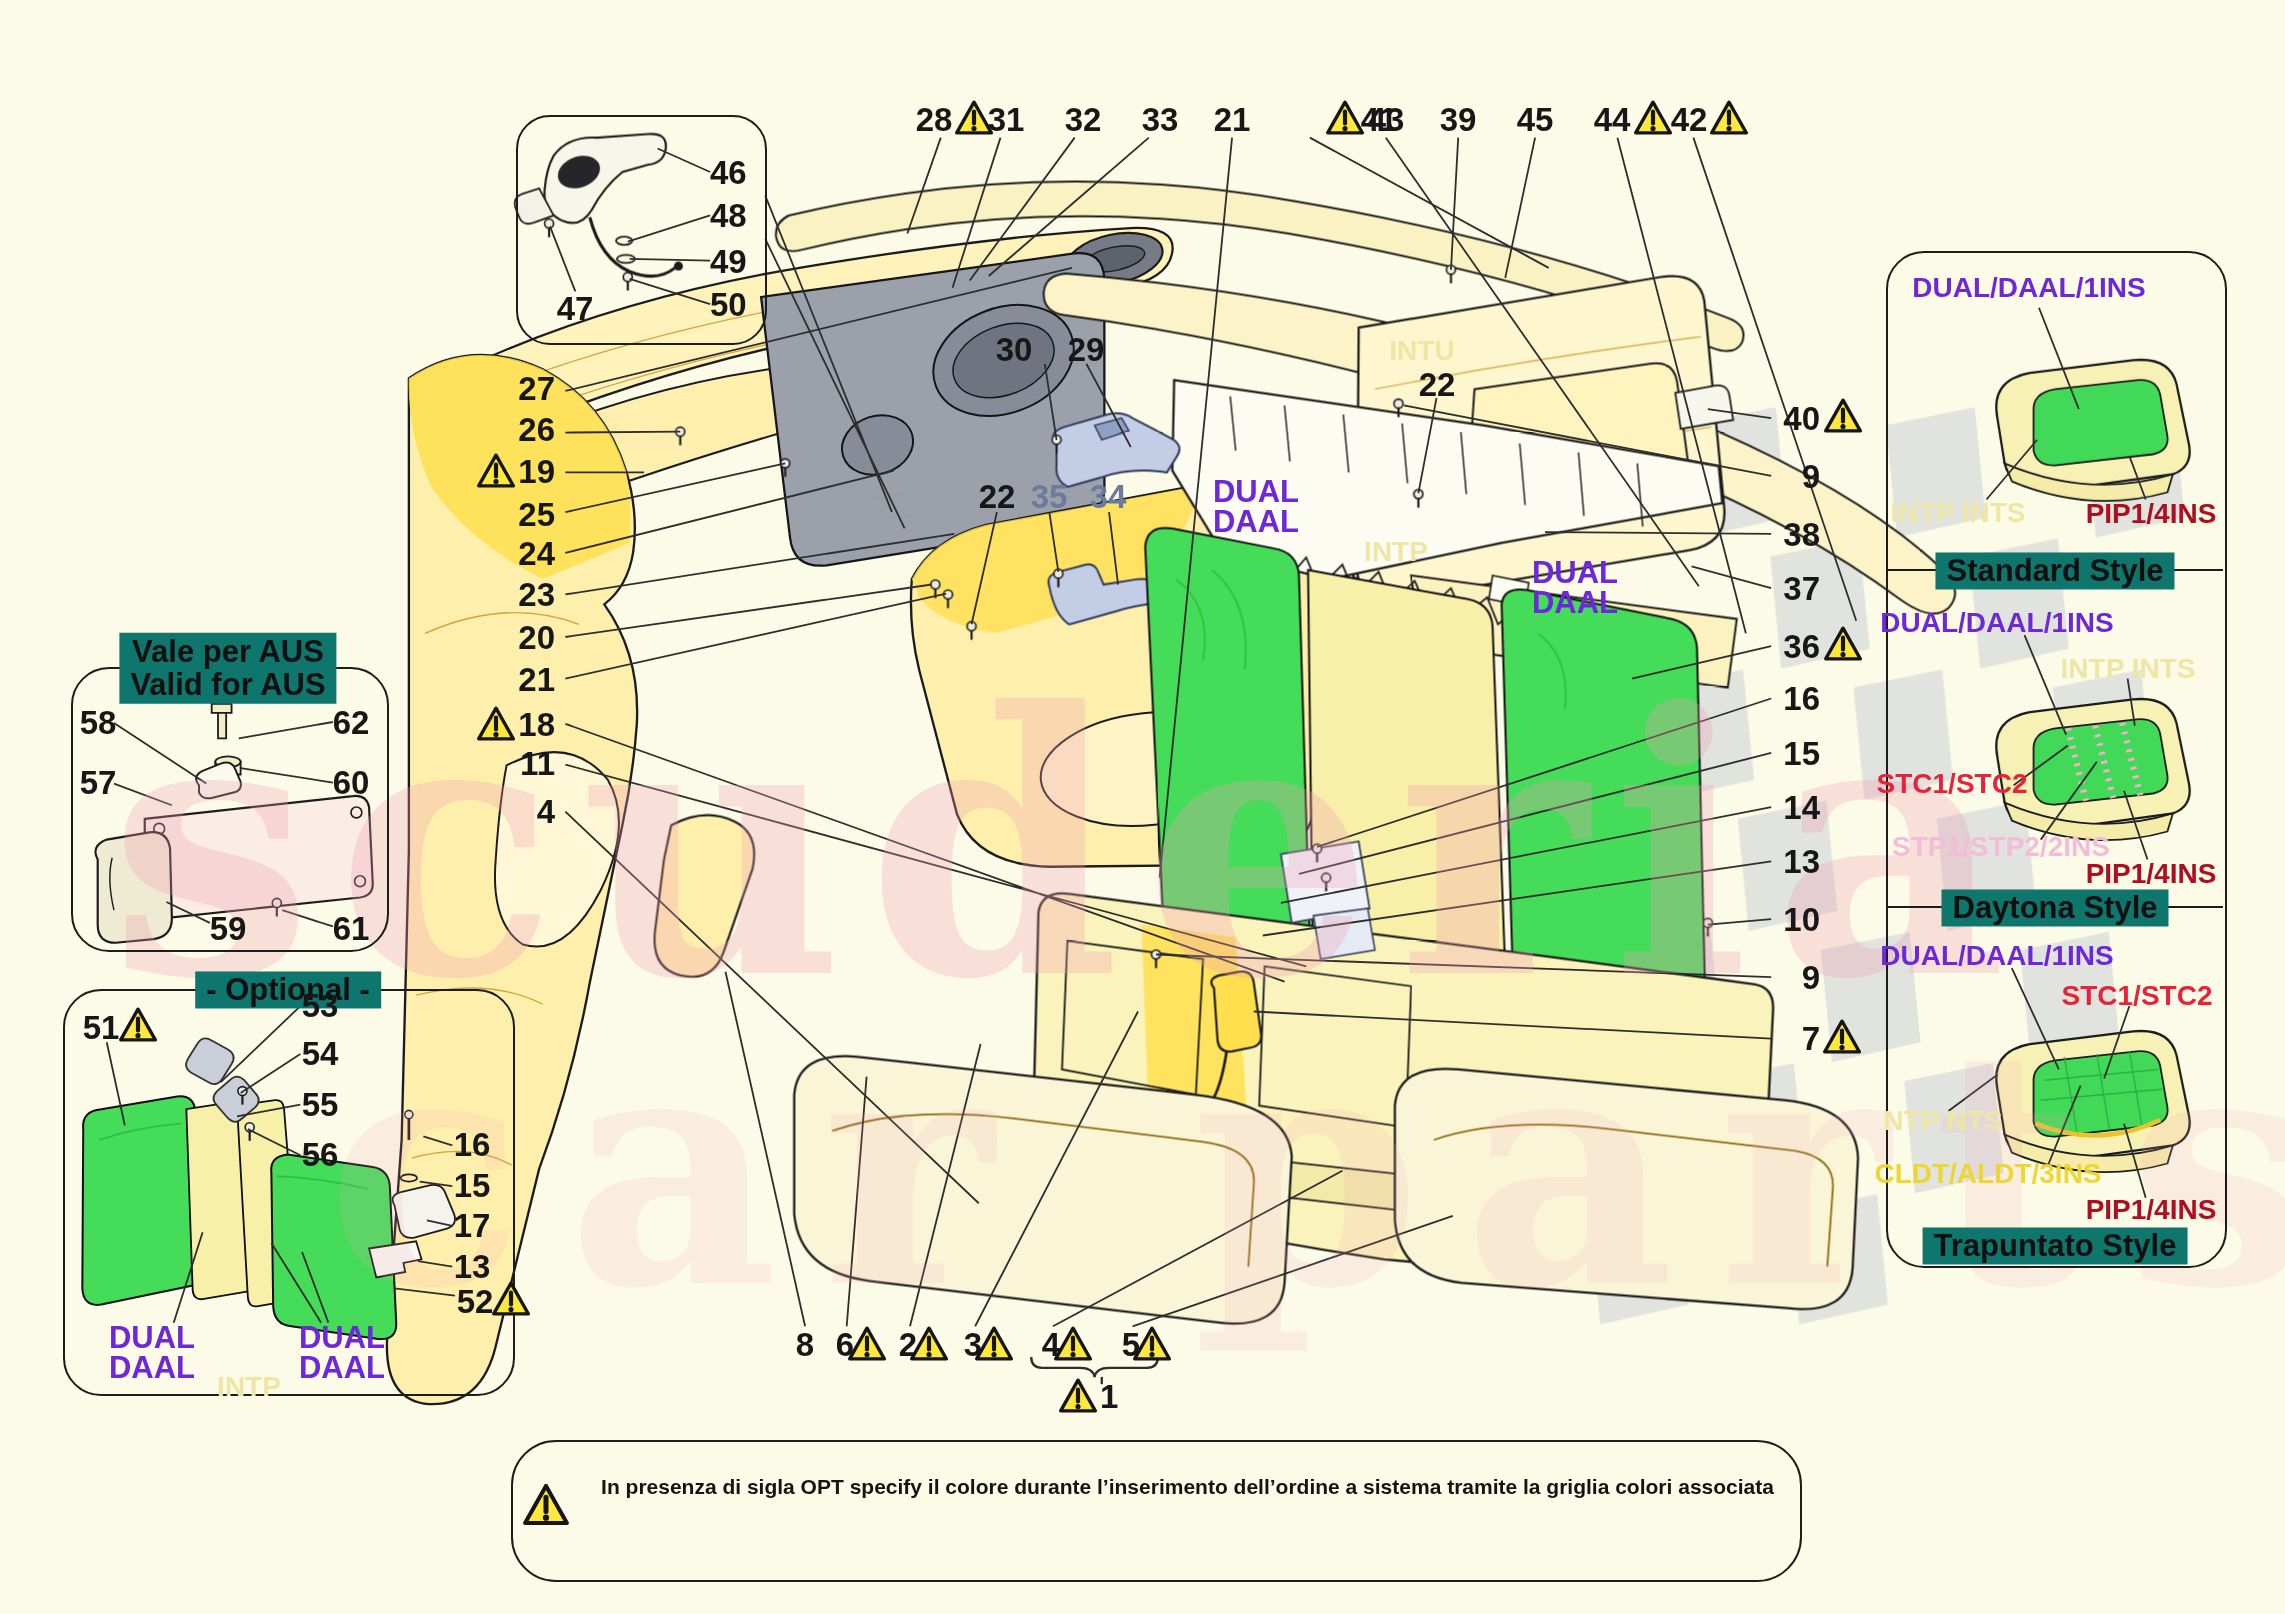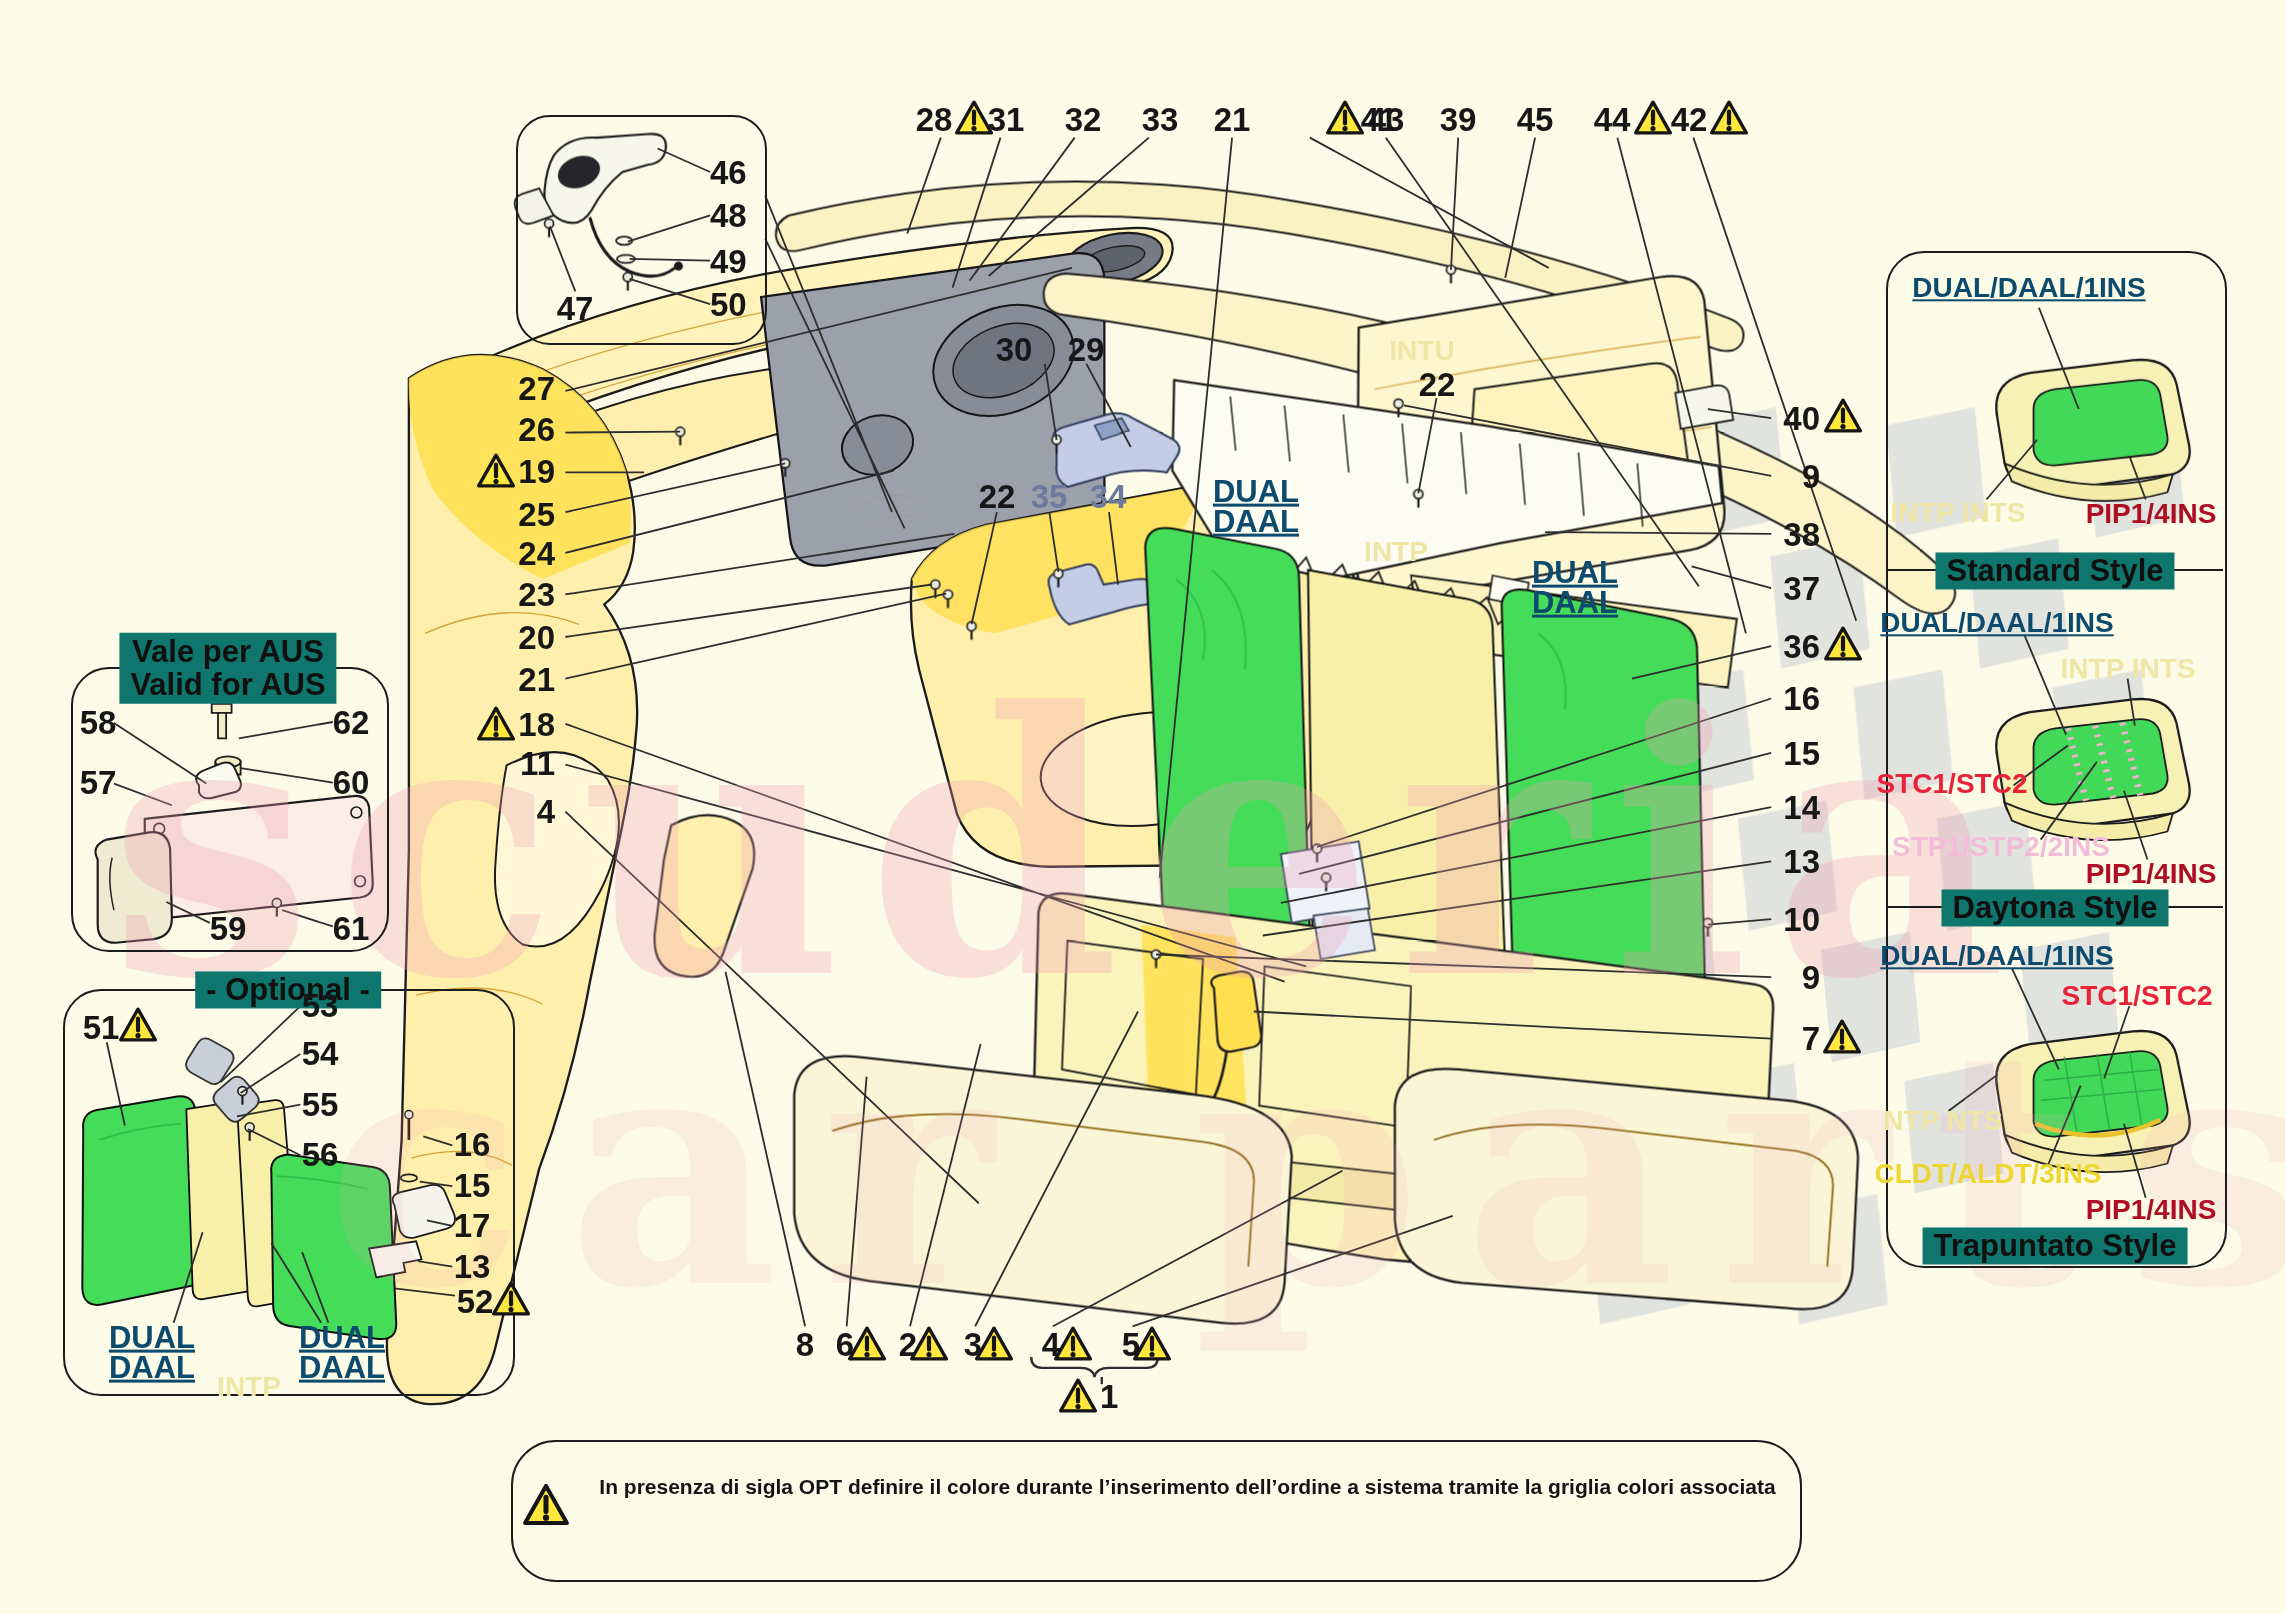--- a/index.html
+++ b/index.html
@@ -20,21 +20,21 @@
   .wt{position:absolute;width:40px;height:36px;transform:translate(-50%,-50%);z-index:41;}
   .wt.big{width:49px;height:43px;}
   
   .box{position:absolute;border:2.7px solid #1c1c1c;border-radius:38px;z-index:20;}
   .btitle{position:absolute;font:700 31px/1.08 "Liberation Sans",sans-serif;color:#101010;background:#0f766e;
           text-align:center;transform:translate(-50%,-50%);padding:1.8px 11px;white-space:nowrap;z-index:30;}
   .sline{position:absolute;border-top:2.7px solid #1c1c1c;height:0;z-index:21;}
   
   .cl{position:absolute;font:700 28px/1.05 "Liberation Sans",sans-serif;transform:translate(-50%,-50%);
       white-space:nowrap;text-align:center;z-index:35;}
-  .green{color:#0c4a6e;text-decoration:underline;} .red{color:#E82238;} .dred{color:#AE0E20;}
+  .green{color:#6d28d9;} .red{color:#E82238;} .dred{color:#AE0E20;}
   .yel{color:#EFD428;opacity:.95;} .pink{color:#F3BCD9;} .faint{color:#EFE6A6;}
   .dual{font-size:31px;line-height:.98;}
   
   .pill{position:absolute;left:943px;top:1410px;width:443px;height:56px;border:3.6px solid #131313;border-radius:31px;
         background:#F9EE4E;display:flex;align-items:center;justify-content:center;
         font:700 30px "Liberation Sans",sans-serif;color:#131313;z-index:31;}
   .atxt{position:absolute;left:586px;top:1467px;width:1203px;text-align:center;
         font:700 21px/1.9 "Liberation Sans",sans-serif;color:#141414;z-index:31;}
 </style>
 </head>
@@ -301,21 +301,21 @@
   <div class="sline" style="left:1886px;top:906px;width:337px;"></div>
   <div class="btitle" style="left:2055px;top:571px;">Standard Style</div>
   <div class="btitle" style="left:2055px;top:908px;">Daytona Style</div>
   <div class="btitle" style="left:2055px;top:1246px;">Trapuntato Style</div>
 
   <div class="box" style="left:511px;top:1440px;width:1287px;height:138px;border-radius:45px;"></div>
   <svg class="wt big" style="left:546px;top:1505px;" viewBox="0 0 54 48" width="49" height="43">
       <use href="#wtri"></use>
     </svg>
   <div class="atxt">
-    <span>In presenza di sigla OPT definire il colore durante l’inserimento dell’ordine a sistema tramite la griglia colori associata</span><br>
+    <span>In presenza di sigla OPT specify il colore durante l’inserimento dell’ordine a sistema tramite la griglia colori associata</span><br>
   </div>
 
   <div class="cl green dual" style="left:1256px;top:507px;">
     <span>DUAL</span><br><span>DAAL</span></div>
   <div class="cl green dual" style="left:1575px;top:588px;">
     <span>DUAL</span><br><span>DAAL</span></div>
   <div class="cl faint" style="left:1422px;top:351px;">INTU</div>
   <div class="cl faint" style="left:1396px;top:552px;">INTP</div>
 
   <div class="cl green dual" style="left:152px;top:1353px;">

